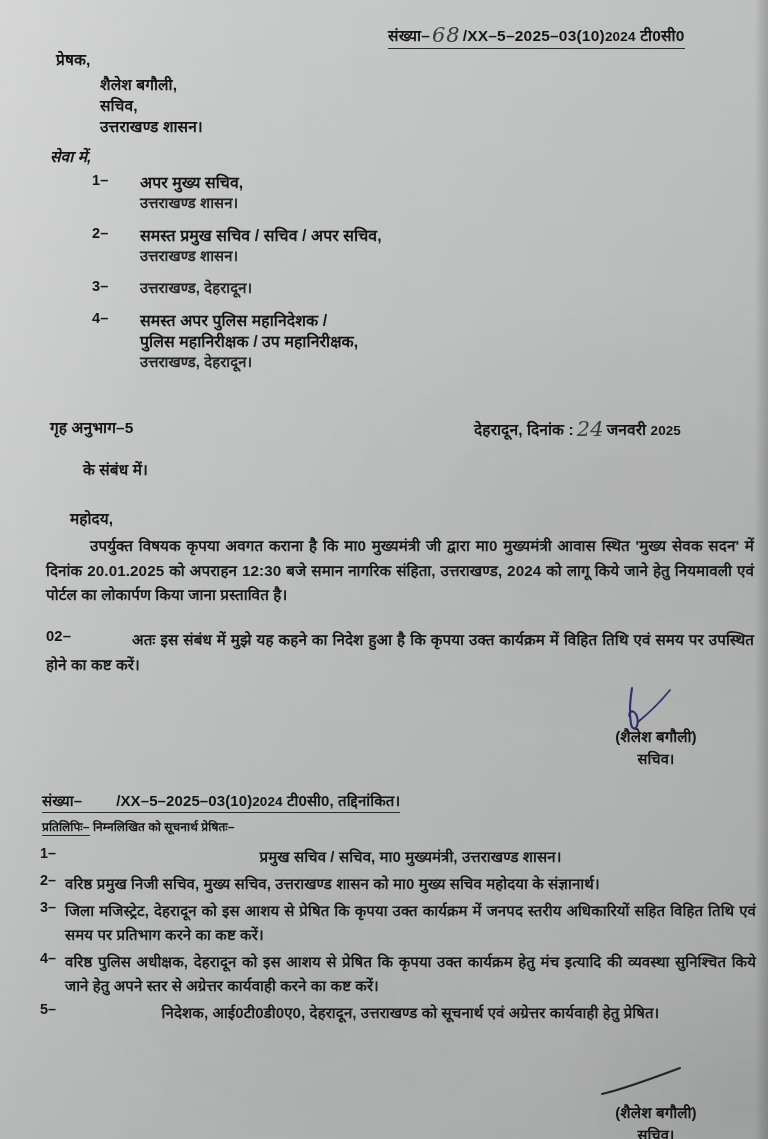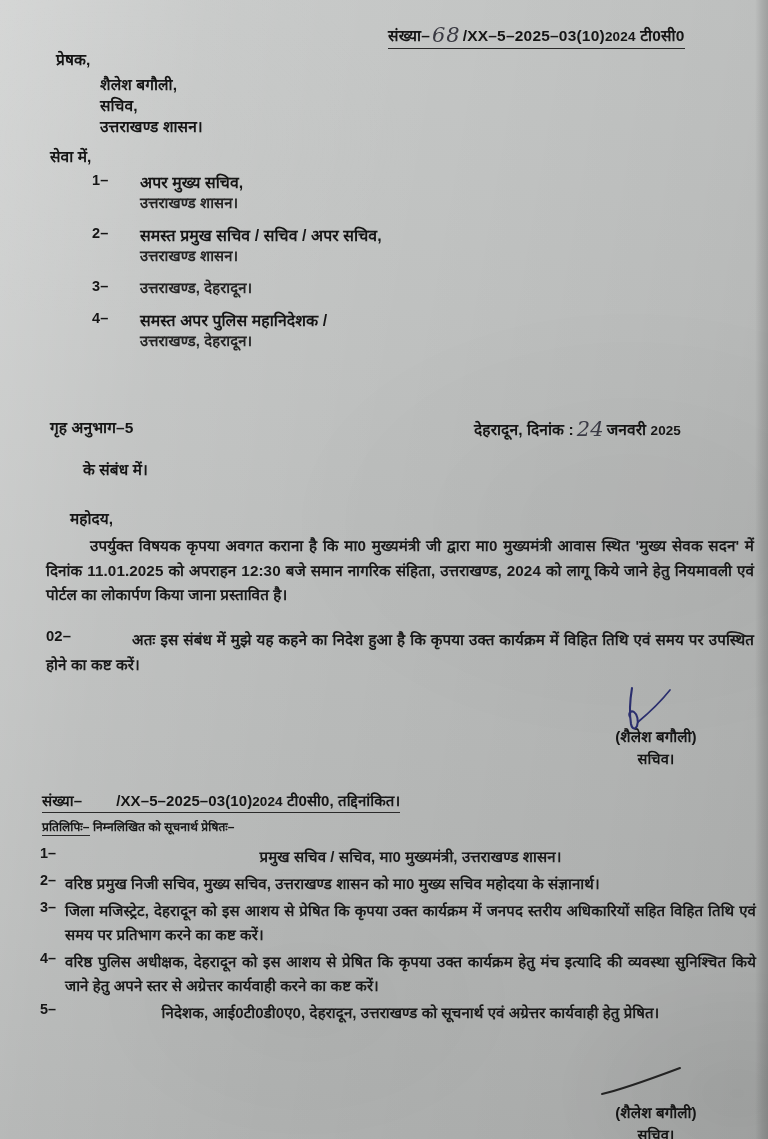--- a/index.html
+++ b/index.html
@@ -80,21 +80,21 @@
     top: 1px;
   }
   .numline .small { font-size: 13.5px; }
 
   
   .lbl-preshak { left: 56px; top: 48px; font-size: 15.5px; font-weight: 700; }
   .from-block { left: 100px; top: 74px; }
   .from-block div { font-size: 15.5px; line-height: 21px; font-weight: 700; white-space: nowrap; }
   .from-block div.reg { font-weight: 600; }
 
-  .lbl-seva { left: 50px; top: 145px; font-size: 15.5px; font-weight: 700; }
+  .lbl-seva { left: 50px; top: 145px; font-size: 15.5px; font-weight: 700; font-style: italic; }
 
   
   .recipients { left: 92px; top: 172px; width: 420px; }
   .rcp { position: relative; margin-bottom: 11px; }
   .rcp .num {
     position: absolute; left: 0; top: 0;
     font-size: 14.5px; font-weight: 700; letter-spacing: .3px;
   }
   .rcp .body { margin-left: 48px; }
   .rcp .body .l1 { font-size: 15.8px; font-weight: 700; line-height: 21px; white-space: nowrap; }
@@ -226,38 +226,39 @@
       <div class="rcp">
         <span class="num">3–</span>
         <div class="body">
           <div class="l2">उत्तराखण्ड, देहरादून।</div>
         </div>
       </div>
       <div class="rcp">
         <span class="num">4–</span>
         <div class="body">
           <div class="l1">समस्त अपर पुलिस महानिदेशक /</div>
+          <div class="l1">पुलिस महानिरीक्षक / उप महानिरीक्षक,</div>
           <div class="l2">उत्तराखण्ड, देहरादून।</div>
         </div>
       </div>
     </div>
 
     <div class="abs sec-line hi">गृह अनुभाग–5</div>
     <div class="abs date-line hi">
       <span>देहरादून, दिनांक :</span><span class="hand">24</span><span>जनवरी</span>&nbsp;<span class="yr">2025</span>
     </div>
 
     <div class="abs subject hi">
       <div class="row2">के संबंध में।</div>
     </div>
 
     <div class="abs lbl-mahoday hi">महोदय,</div>
 
     <div class="abs para1 hi">
-      <p>उपर्युक्त विषयक कृपया अवगत कराना है कि मा0 मुख्यमंत्री जी द्वारा मा0 मुख्यमंत्री आवास स्थित 'मुख्य सेवक सदन' में दिनांक 11.01.2025 को अपराहन 12:30 बजे समान नागरिक संहिता, उत्तराखण्ड, 2024 को लागू किये जाने हेतु नियमावली एवं पोर्टल का लोकार्पण किया जाना प्रस्तावित है।</p>
+      <p>उपर्युक्त विषयक कृपया अवगत कराना है कि मा0 मुख्यमंत्री जी द्वारा मा0 मुख्यमंत्री आवास स्थित 'मुख्य सेवक सदन' में दिनांक 20.01.2025 को अपराहन 12:30 बजे समान नागरिक संहिता, उत्तराखण्ड, 2024 को लागू किये जाने हेतु नियमावली एवं पोर्टल का लोकार्पण किया जाना प्रस्तावित है।</p>
     </div>
 
     <div class="para2 hi">
       <span class="mark">02–</span>
       <p>अतः इस संबंध में मुझे यह कहने का निदेश हुआ है कि कृपया उक्त कार्यक्रम में विहित तिथि एवं समय पर उपस्थित होने का कष्ट करें।</p>
     </div>
 
     <div class="abs sig1 hi">
       <div class="sigspace">
         <svg class="penstroke" width="120" height="46" viewBox="0 0 120 46" style="left:36px;top:-2px;">

